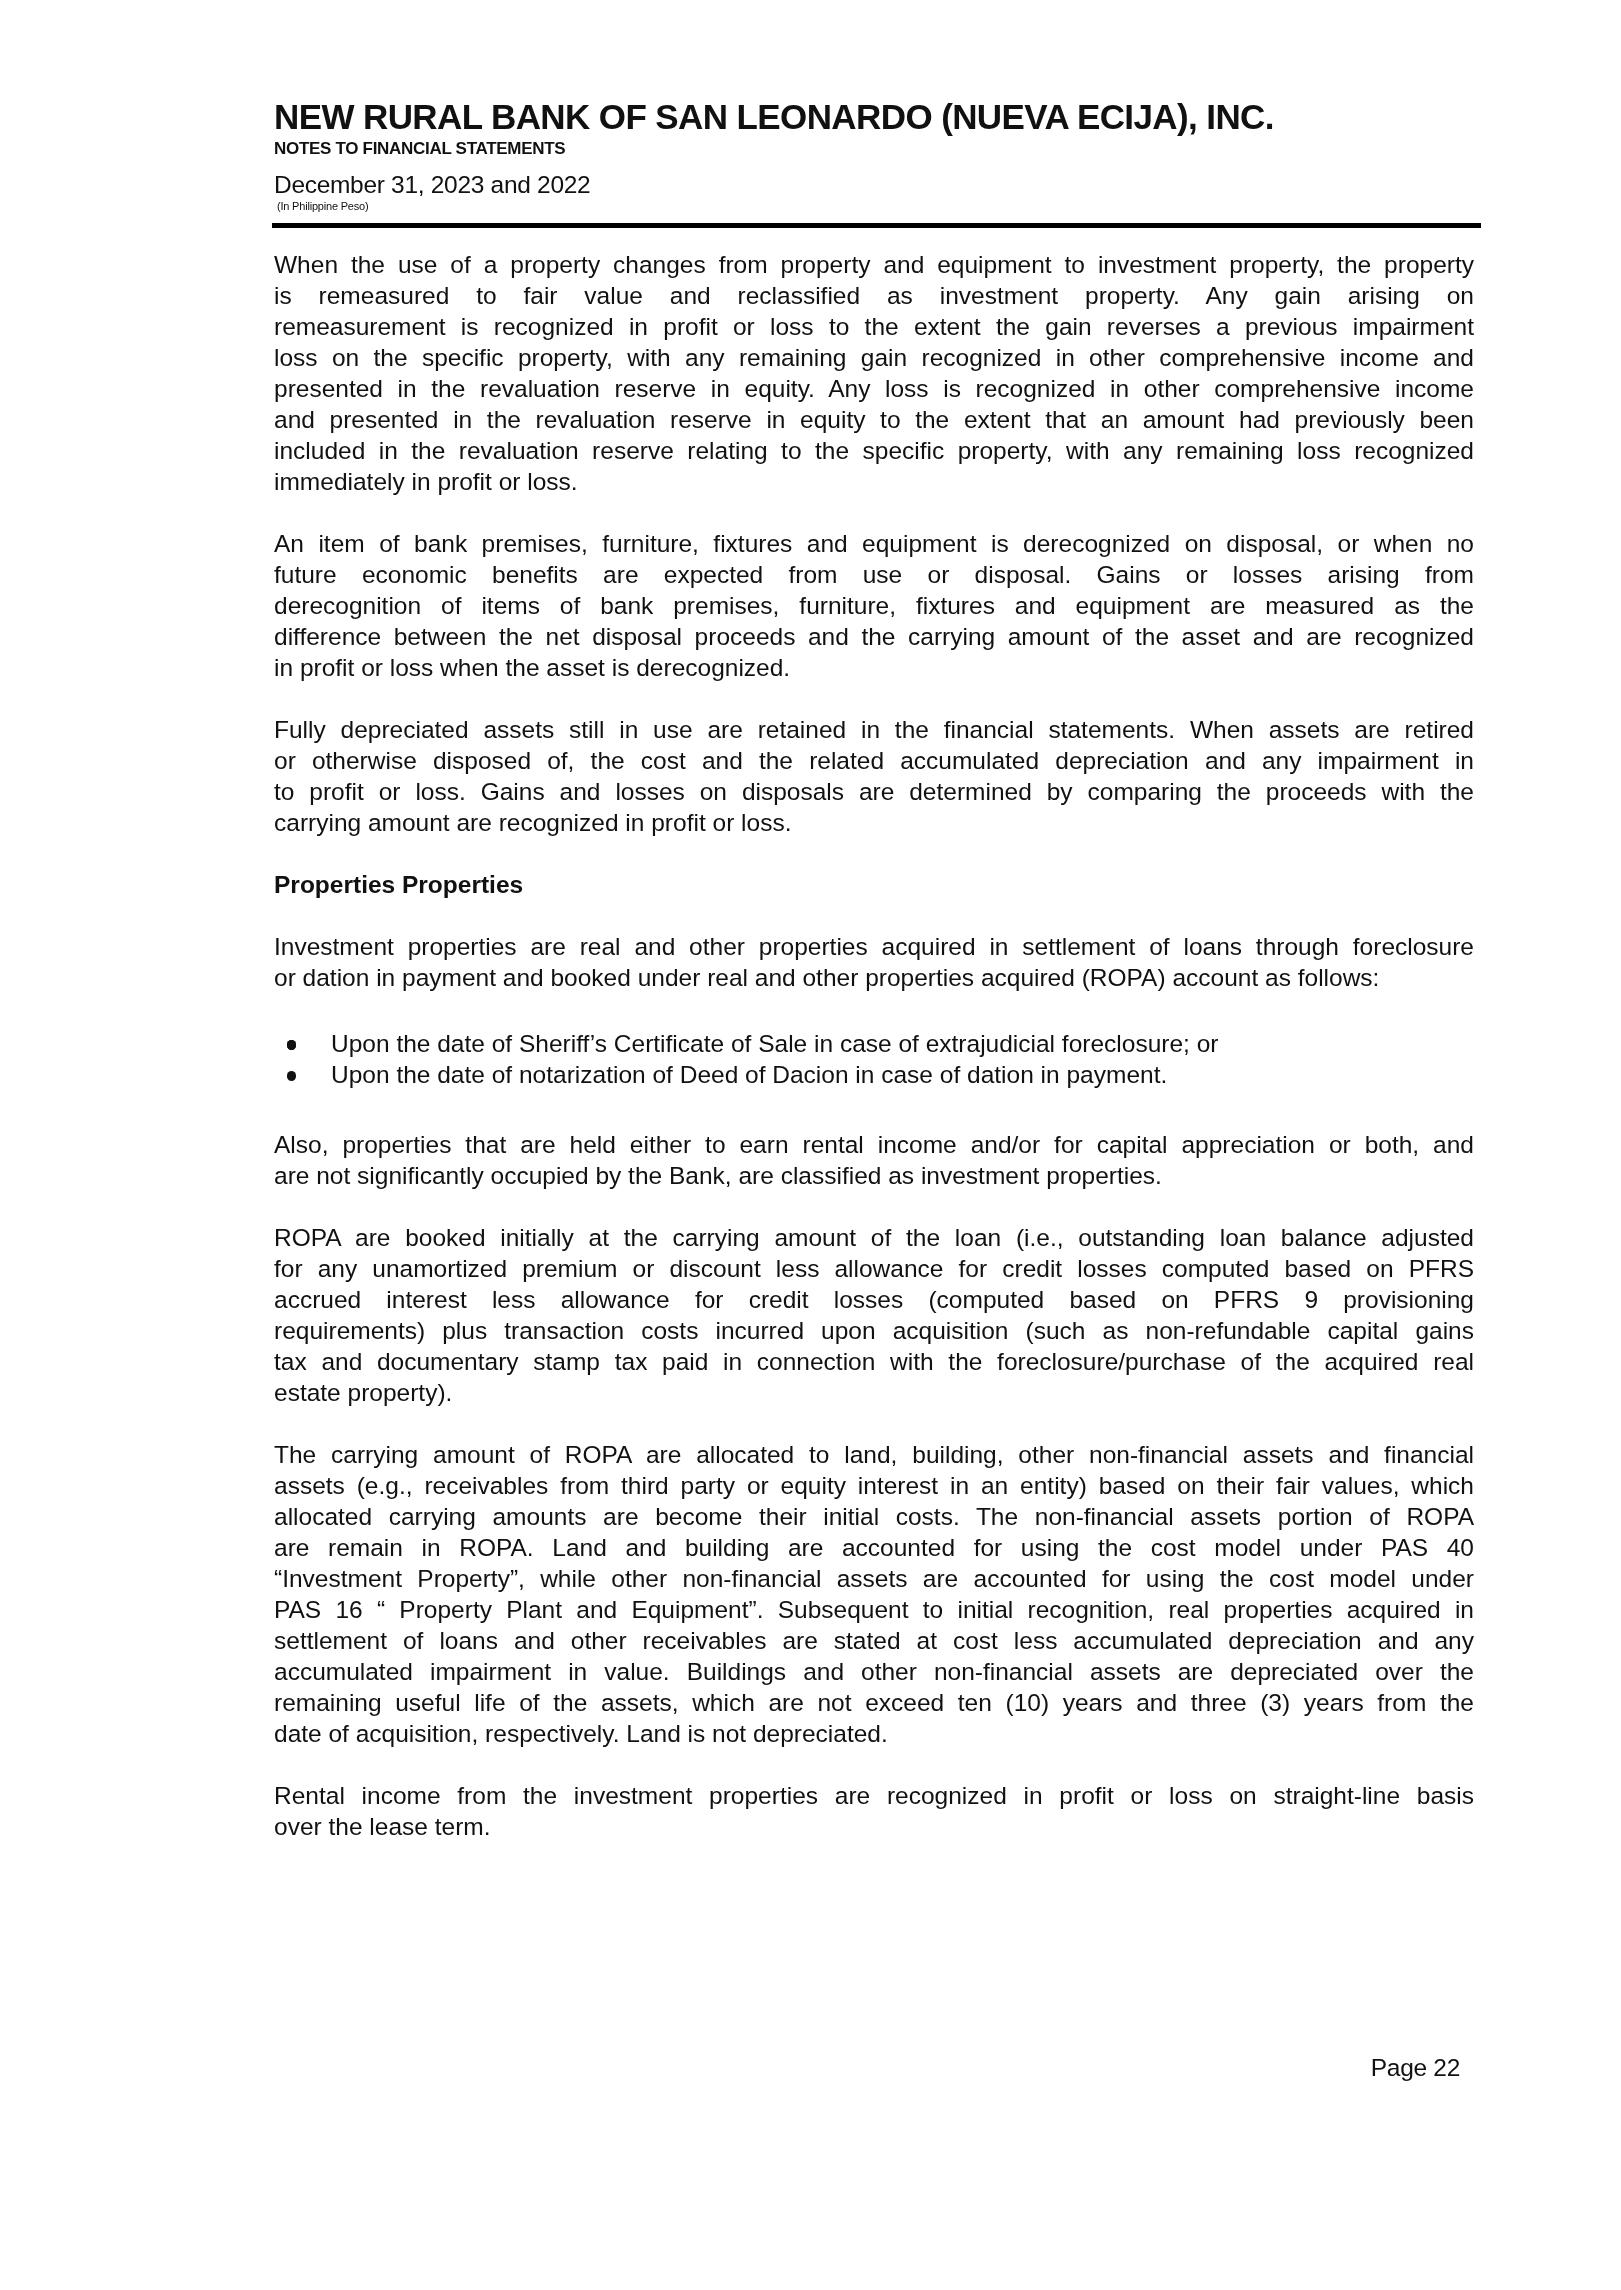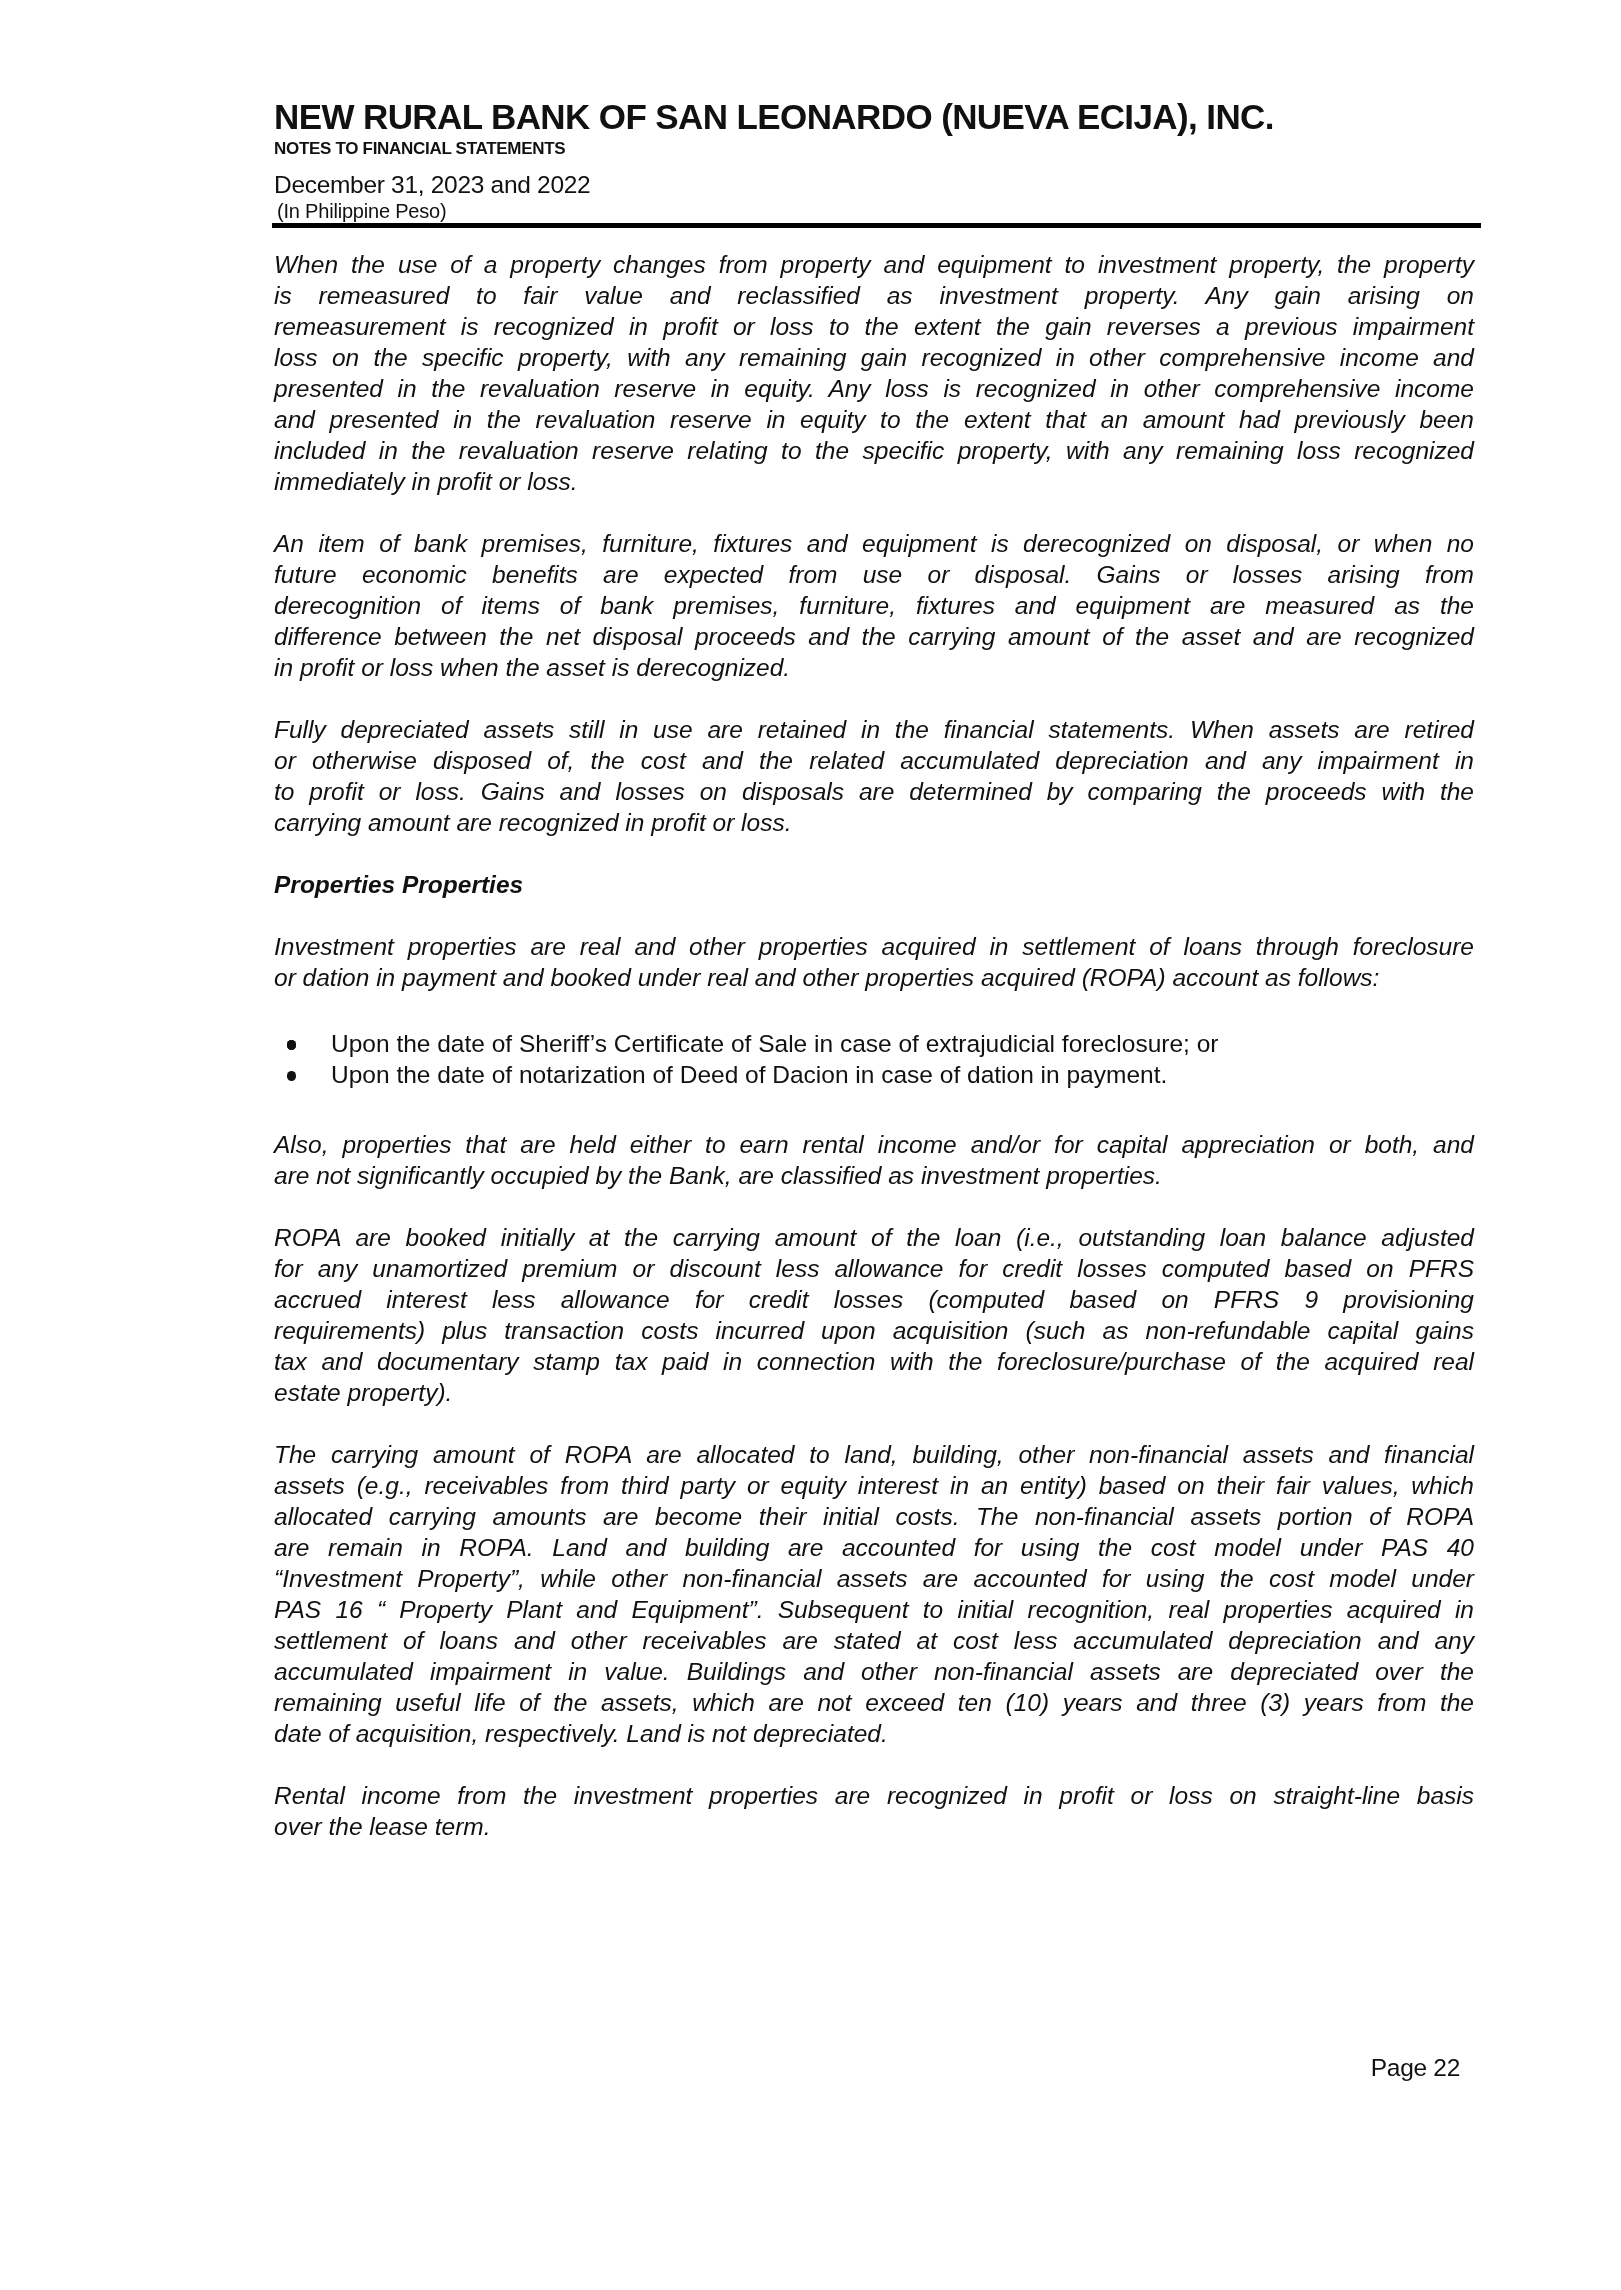--- a/index.html
+++ b/index.html
@@ -2,26 +2,26 @@
 <html><head>
 <meta charset="utf-8">
 <style>
   html, body { margin: 0; padding: 0; background: #ffffff; }
   body { width: 1621px; height: 2291px; position: relative; overflow: hidden;
          font-family: "Liberation Sans", sans-serif; color: #111111; }
   .hdr { position: absolute; left: 274px; white-space: nowrap; line-height: 1; }
   .hdr-title { top: 99px; font-size: 35px; font-weight: bold; letter-spacing: -0.6px; text-align: center; }
   .hdr-sub { top: 140px; font-size: 17px; font-weight: bold; letter-spacing: -0.3px; }
   .hdr-date { top: 173px; font-size: 24.5px; letter-spacing: -0.3px; }
-  .hdr-unit { top: 201px; left: 277px; font-size: 20px; letter-spacing: -0.2px; }
+  .hdr-unit { top: 201px; left: 277px; font-size: 11px; letter-spacing: -0.2px; }
   .hdr-rule { position: absolute; left: 272px; top: 223px; width: 1209px; height: 4.9px; background: #000000; }
 
   .body { position: absolute; left: 274px; top: 249px; width: 1200px;
           font-size: 24.5px; line-height: 31px; }
-  .blk { margin: 0 0 31px 0; font-style: italic; }
+  .blk { margin: 0 0 31px 0; }
   .line { display: block; white-space: nowrap; overflow: visible;
           text-align: justify; text-align-last: justify; transform-origin: 0 0; }
   .line.last { text-align: left; text-align-last: left; }
   .heading { font-weight: bold; }
   .bullets { list-style: none; margin: 35px 0 39px 0; padding: 0; }
   .bullets li { position: relative; padding-left: 57px; white-space: nowrap; }
   .bullet-dot { position: absolute; left: 12.7px; top: 11.8px; width: 9.8px; height: 9.8px;
                 border-radius: 50%; background: #111111; }
   .page-num { position: absolute; top: 2056px; right: 161px; font-size: 24.5px; line-height: 1;
               letter-spacing: -0.3px; }

